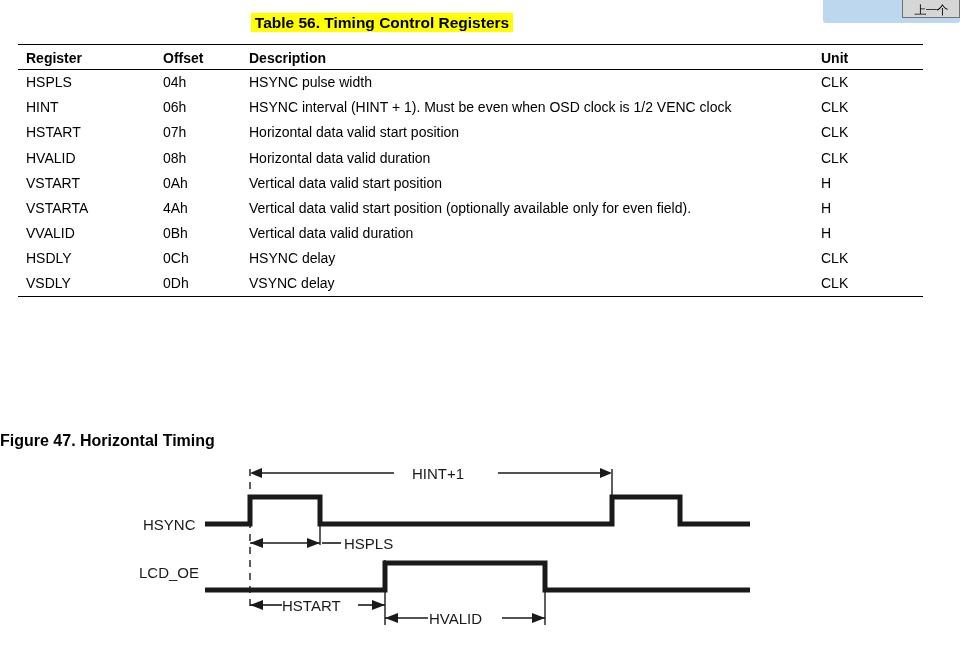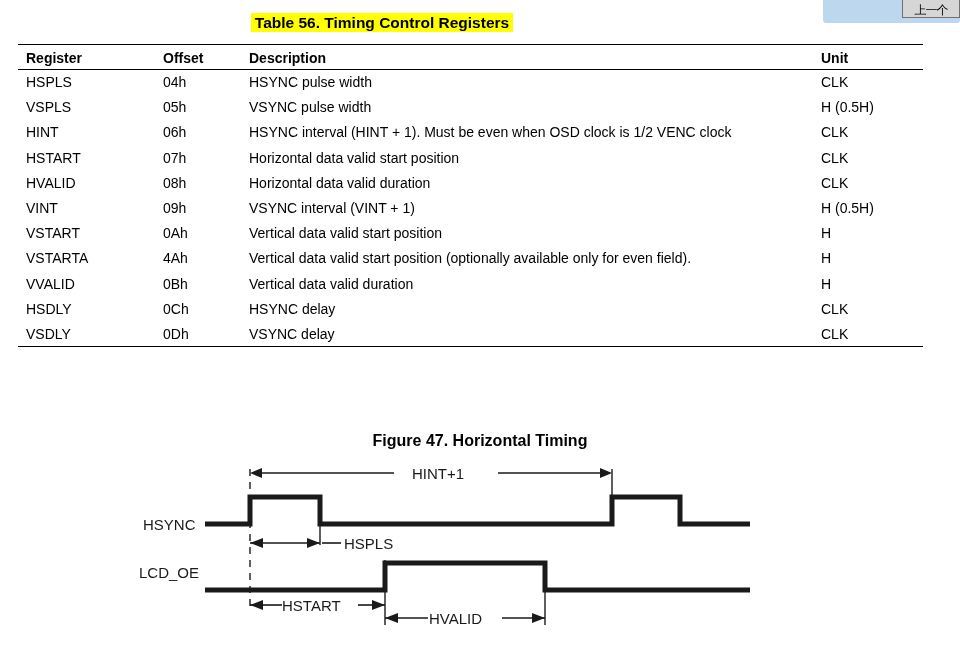--- a/index.html
+++ b/index.html
@@ -87,21 +87,21 @@
   .col-register { width: 145px; padding-left: 8px !important; }
   .col-offset   { width: 78px; margin-left: 9px;  }
   .col-desc     { width: 572px; padding-left: 8px !important; }
   .col-unit     { width: 110px; text-align: left !important; padding-left: 8px !important; }
 
   
   .figure-title {
     position: absolute;
     left: 0; top: 432px;
     width: 960px;
-    text-align: center;
+    text-align: left;
     font-size: 16px;
     font-weight: bold;
     color: #000;
   }
 
   
   .timing-svg {
     position: absolute;
     left: 0; top: 455px;
     width: 960px; height: 191px;
@@ -135,48 +135,36 @@
       </tr>
     </thead>
     <tbody id="table-body">
         <tr>
           <td class="col-register">HSPLS</td>
           <td class="col-offset">04h</td>
           <td class="col-desc">HSYNC pulse width</td>
           <td class="col-unit">CLK</td>
         </tr>
         <tr>
-          <td class="col-register">VSPLS</td>
-          <td class="col-offset">05h</td>
-          <td class="col-desc">VSYNC pulse width</td>
-          <td class="col-unit">H (0.5H)</td>
-        </tr>
-        <tr>
           <td class="col-register">HINT</td>
           <td class="col-offset">06h</td>
           <td class="col-desc">HSYNC interval (HINT + 1). Must be even when OSD clock is 1/2 VENC clock</td>
           <td class="col-unit">CLK</td>
         </tr>
         <tr>
           <td class="col-register">HSTART</td>
           <td class="col-offset">07h</td>
           <td class="col-desc">Horizontal data valid start position</td>
           <td class="col-unit">CLK</td>
         </tr>
         <tr>
           <td class="col-register">HVALID</td>
           <td class="col-offset">08h</td>
           <td class="col-desc">Horizontal data valid duration</td>
           <td class="col-unit">CLK</td>
-        </tr>
-        <tr>
-          <td class="col-register">VINT</td>
-          <td class="col-offset">09h</td>
-          <td class="col-desc">VSYNC interval (VINT + 1)</td>
-          <td class="col-unit">H (0.5H)</td>
         </tr>
         <tr>
           <td class="col-register">VSTART</td>
           <td class="col-offset">0Ah</td>
           <td class="col-desc">Vertical data valid start position</td>
           <td class="col-unit">H</td>
         </tr>
         <tr>
           <td class="col-register">VSTARTA</td>
           <td class="col-offset">4Ah</td>

